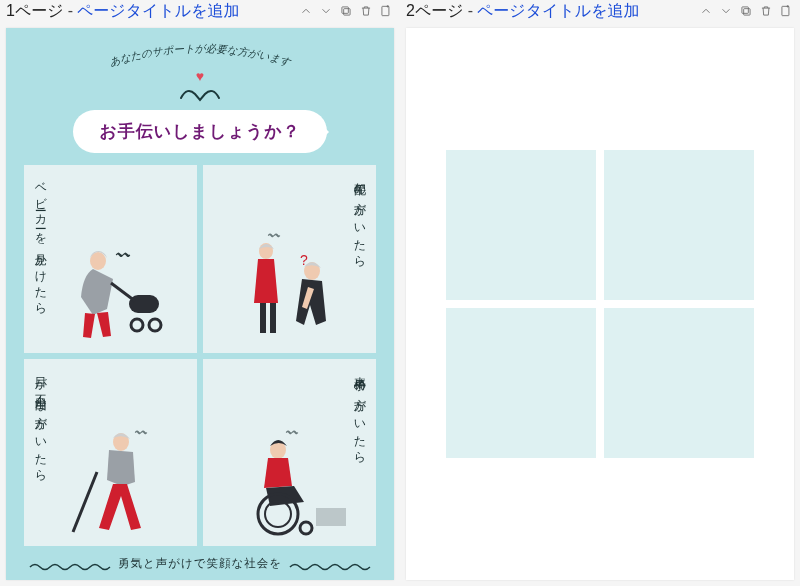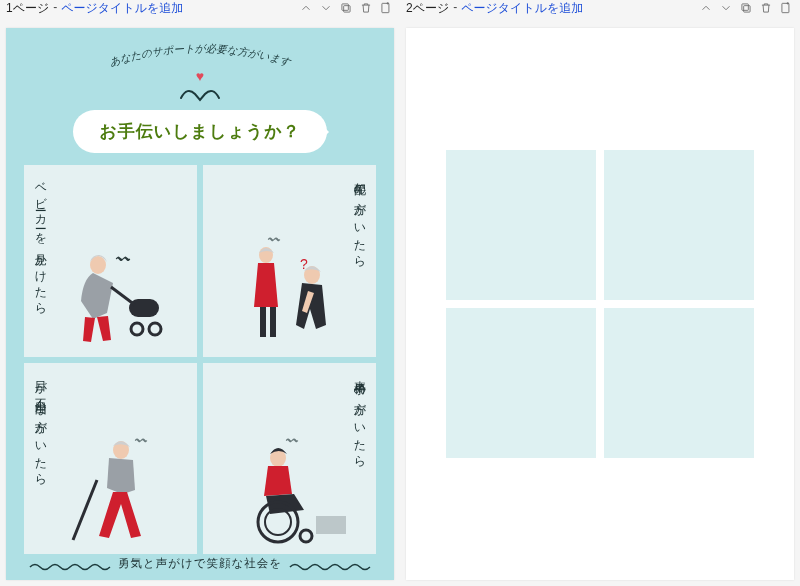--- a/index.html
+++ b/index.html
@@ -12,22 +12,23 @@
     display: flex;
   }
   .page-col {
     width: 400px;
     display: flex;
     flex-direction: column;
   }
   .page-header {
     height: 22px;
     display: flex;
+    align-items: center;
     padding: 0 6px;
-    font-size: 12px;
+    font-size: 16px;
     color: #444;
     gap: 4px;
   }
   .page-header .num { color: #222; }
   .page-header .title { color: #1d4ed8; flex: 1; }
   .hdr-icn {
     width: 16px; height: 16px;
     display: flex; align-items: center; justify-content: center;
     color: #6b6b6b; cursor: pointer;
   }
@@ -64,21 +65,21 @@
     display:flex; flex-direction:column; align-items:center;
   }
   .heart { color:#e24a5a; font-size:14px; }
   .hands svg { width:42px; height:20px; }
   .bubble {
     background:#fff;
     border-radius: 22px;
     padding: 10px 26px;
     font-size: 17px;
     font-weight: 600;
-    color:#4d7c0f;
+    color:#701a75;
     position:relative;
     margin-top:6px;
     letter-spacing:1px;
   }
   .bubble::after {
     content:"";
     position:absolute;
     right:-10px; top:50%;
     transform:translateY(-50%);
     border:8px solid transparent;
@@ -113,20 +114,21 @@
     left:50%; bottom:4px;
     transform:translateX(-50%);
     width:120px; height:120px;
   }
   .clothes-red { fill:#cf1f2e; }
   .clothes-dark { fill:#2b2e34; }
   .clothes-grey { fill:#9aa0a6; }
   .skin { fill:#efcab0; }
   .hair { fill:#cfcfcf; }
   .wave {
+    margin-top:8px;
     width:100%; height:18px;
     display:flex; align-items:center; justify-content:center;
     gap:2px;
     text-align:right;
   }
   .wave .sws { flex:1; height:10px; }
   .wave .sws svg { width:100%; height:10px; }
   .tagline {
     font-size:11.5px;
     color:#1c3032;

